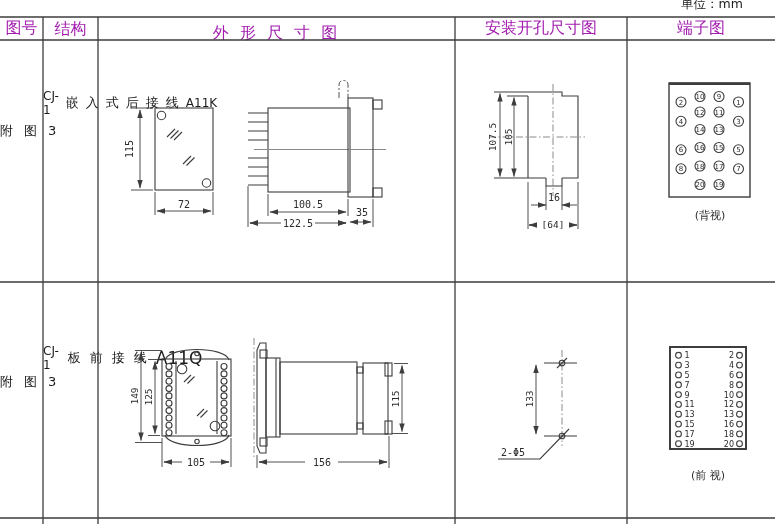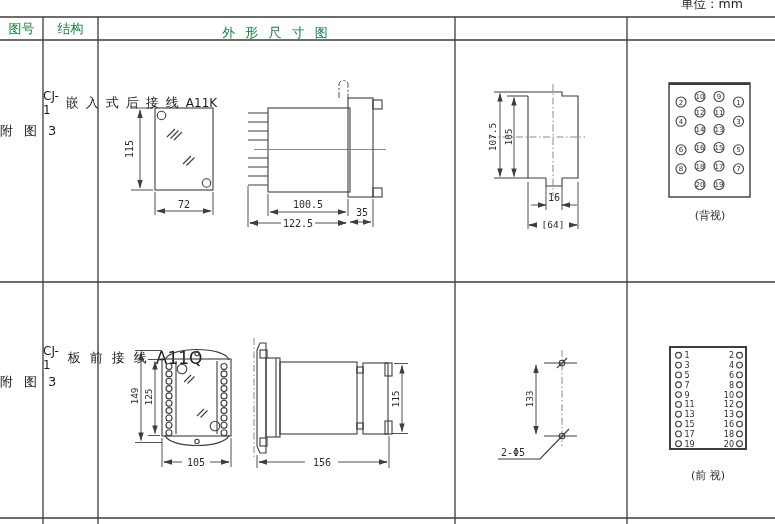--- a/index.html
+++ b/index.html
@@ -1,20 +1,20 @@
 <!DOCTYPE html>
 <html><head>
 <meta charset="utf-8">
 <style>
   html,body{margin:0;padding:0;background:#fff;}
   .page{position:relative;width:775px;height:524px;background:#fff;overflow:hidden;
         font-family:"DejaVu Sans",sans-serif;color:#222;}
   svg{position:absolute;left:0;top:0;}
   .hcell{position:absolute;display:flex;align-items:center;justify-content:center;
-         font-size:13px;color:#15803d;}
+         font-size:16px;color:#a21caf;}
   .ls3{letter-spacing:3px;}
   .vtext{position:absolute;display:flex;flex-direction:row;align-items:center;
          font-size:13px;line-height:14px;color:#1c1c1c;}
   .vtext span{display:block;}
   .lat{font-size:12px;font-family:"DejaVu Sans",sans-serif;}
   .unit{position:absolute;font-size:12.5px;color:#1c1c1c;}
   .dim{font:10px "DejaVu Sans Mono",monospace;fill:#2b2b2b;}
   .dimS{font:9.5px "DejaVu Sans Mono",monospace;fill:#2b2b2b;}
   .tn{font:7px "DejaVu Sans",sans-serif;fill:#2b2b2b;}
   .tn2{font:8px "DejaVu Sans",sans-serif;fill:#2b2b2b;}
@@ -28,20 +28,22 @@
 </head>
 <body>
 
 <div class="page">
 
   <div class="unit" style="left:681px;top:-4px;">单位：mm</div>
 
   <div class="hcell" style="left:0;top:17px;width:43px;height:23px;">图号</div>
   <div class="hcell" style="left:43px;top:17px;width:55px;height:24px;">结构</div>
   <div class="hcell ls3" style="left:98px;top:17px;width:357px;height:32px;">外 形 尺 寸 图</div>
+  <div class="hcell" style="left:455px;top:17px;width:172px;height:23px;">安装开孔尺寸图</div>
+  <div class="hcell" style="left:627px;top:17px;width:148px;height:23px;">端子图</div>
 
   <div class="vtext" style="left:0;top:124px;width:43px;gap:11px;">
     <span>附</span>
     <span>图</span>
     <span>3</span>
   </div>
 
   <div class="vtext" style="left:43px;top:89px;width:55px;gap:7px;">
     <span class="lat">CJ-1</span>
     <span>嵌</span>

